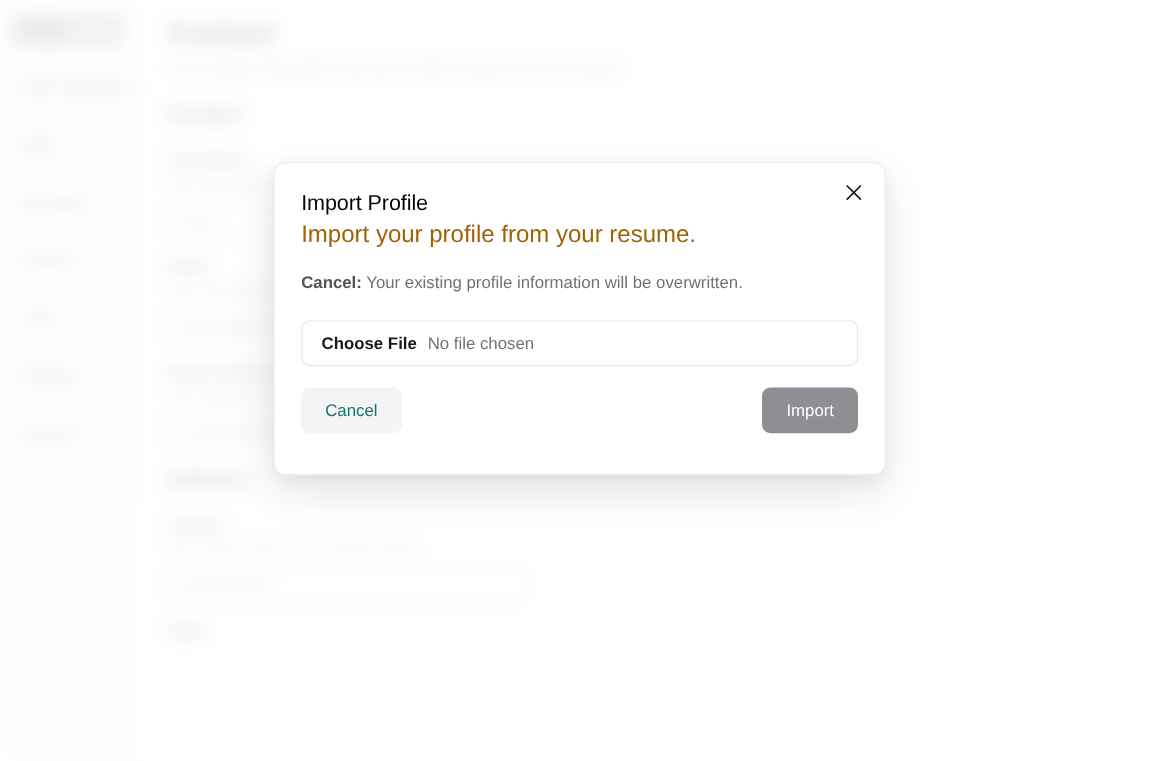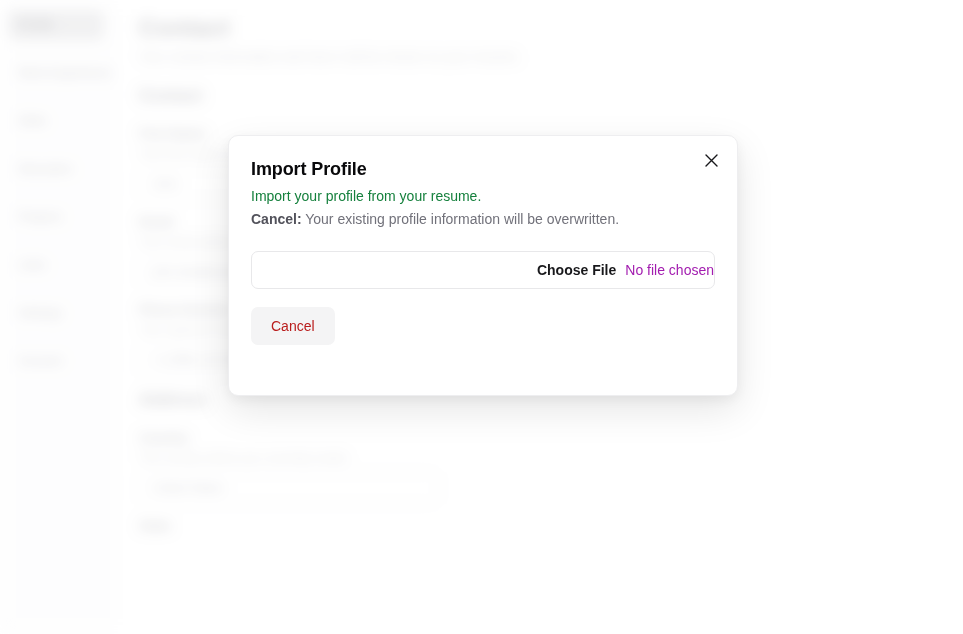--- a/index.html
+++ b/index.html
@@ -139,32 +139,32 @@
     color: #18181b;
     cursor: pointer;
     background: none;
     border: none;
     padding: 0;
   }
   .modal-close svg { display: block; }
 
   .modal-title {
     font-size: 18px;
-    font-weight: 700;
+    font-weight: 400;
     color: #09090b;
     line-height: 22px;
     letter-spacing: -0.1px;
     margin-bottom: 6px;
   }
 
   .modal-desc {
-    font-size: 14px;
-    color: #15803d;
+    font-size: 20px;
+    color: #a16207;
     line-height: 20px;
-    margin-bottom: 3px;
+    margin-bottom: 19px;
   }
 
   .modal-warning {
     font-size: 14px;
     color: #71717a;
     line-height: 20px;
     margin-bottom: 22px;
   }
   .modal-warning .warn-label {
     font-weight: 700;
@@ -184,30 +184,29 @@
     height: 38px;
     border: 1px solid #e8e8ea;
     border-radius: 7px;
     background: #ffffff;
     display: flex;
     align-items: center;
     padding: 0 0 0 16px;
     gap: 9px;
     cursor: pointer;
     margin-bottom: 18px;
-    justify-content: flex-end;
   }
   .file-btn-label {
     font-size: 14px;
     font-weight: 700;
     color: #18181b;
   }
   .file-status {
     font-size: 14px;
-    color: #a21caf;
+    color: #737373;
   }
 
   .modal-actions {
     display: flex;
     align-items: center;
     justify-content: space-between;
     width: 464px;
   }
 
   .btn {
@@ -217,21 +216,21 @@
     font-size: 14px;
     font-weight: 500;
     height: 38px;
     cursor: pointer;
     display: inline-flex;
     align-items: center;
     justify-content: center;
   }
   .btn-cancel {
     background: #f4f4f5;
-    color: #b91c1c;
+    color: #0f766e;
     padding: 0 20px;
     min-width: 76px;
   }
   .btn-import {
     background: #8e8e93;
     color: #ffffff;
     padding: 0 20px;
     min-width: 76px;
     cursor: not-allowed;
   }
@@ -336,16 +335,17 @@
     </div>
 
 
     <div class="file-input">
       <span class="file-btn-label">Choose File</span>
       <span class="file-status">No file chosen</span>
     </div>
 
     <div class="modal-actions">
       <button class="btn btn-cancel">Cancel</button>
+      <button class="btn btn-import">Import</button>
     </div>
   </div>
 
 </div>
 
 </body></html>

